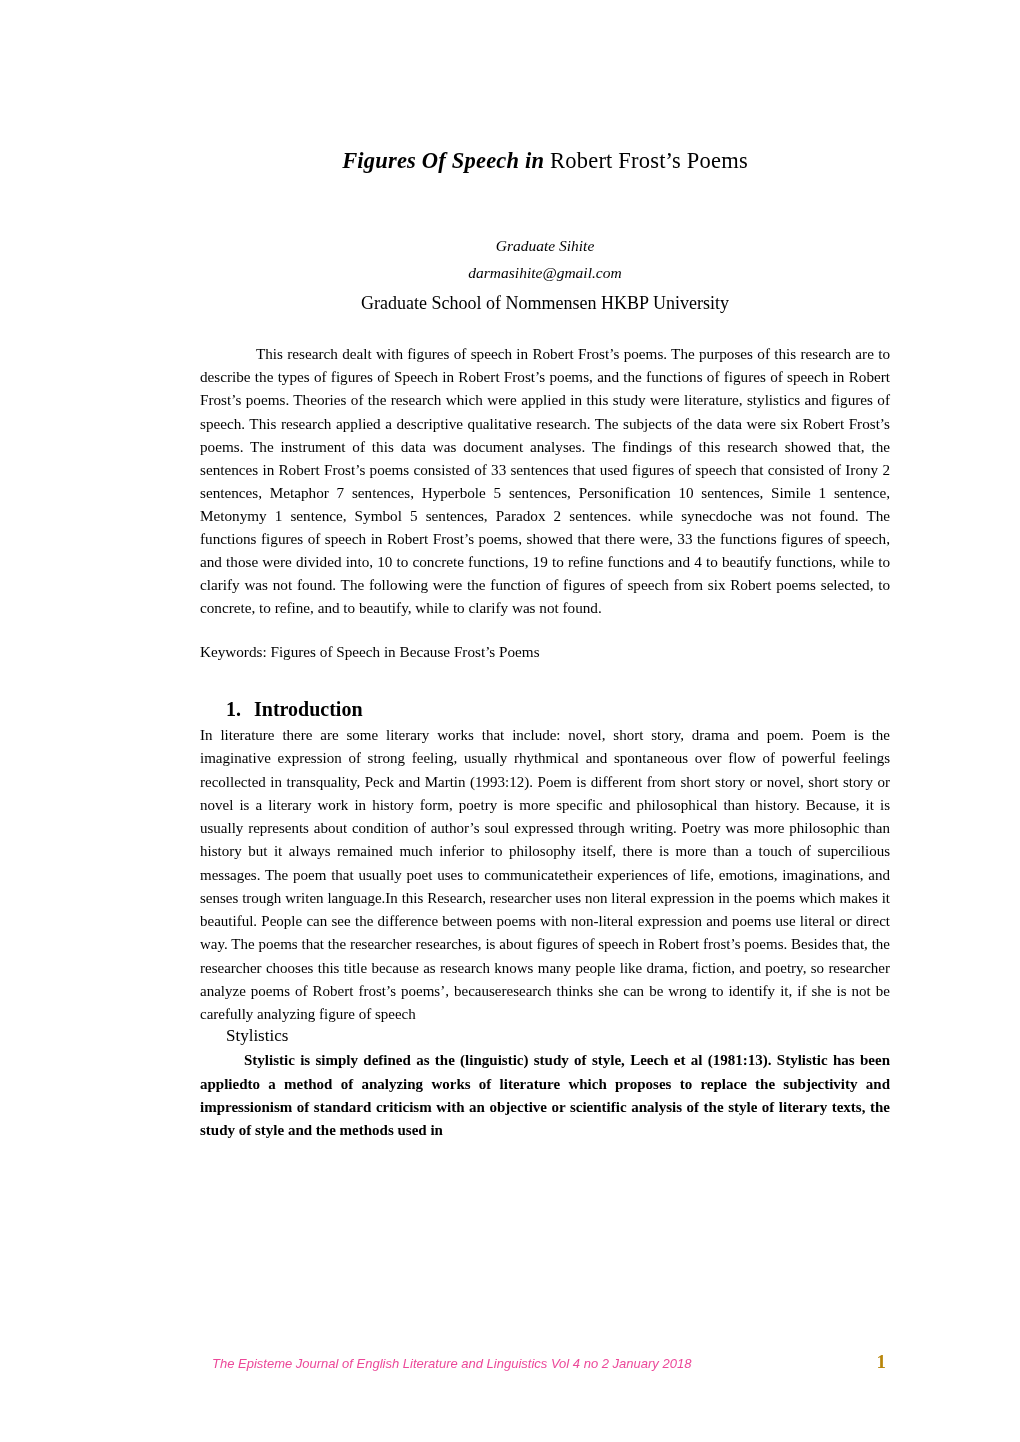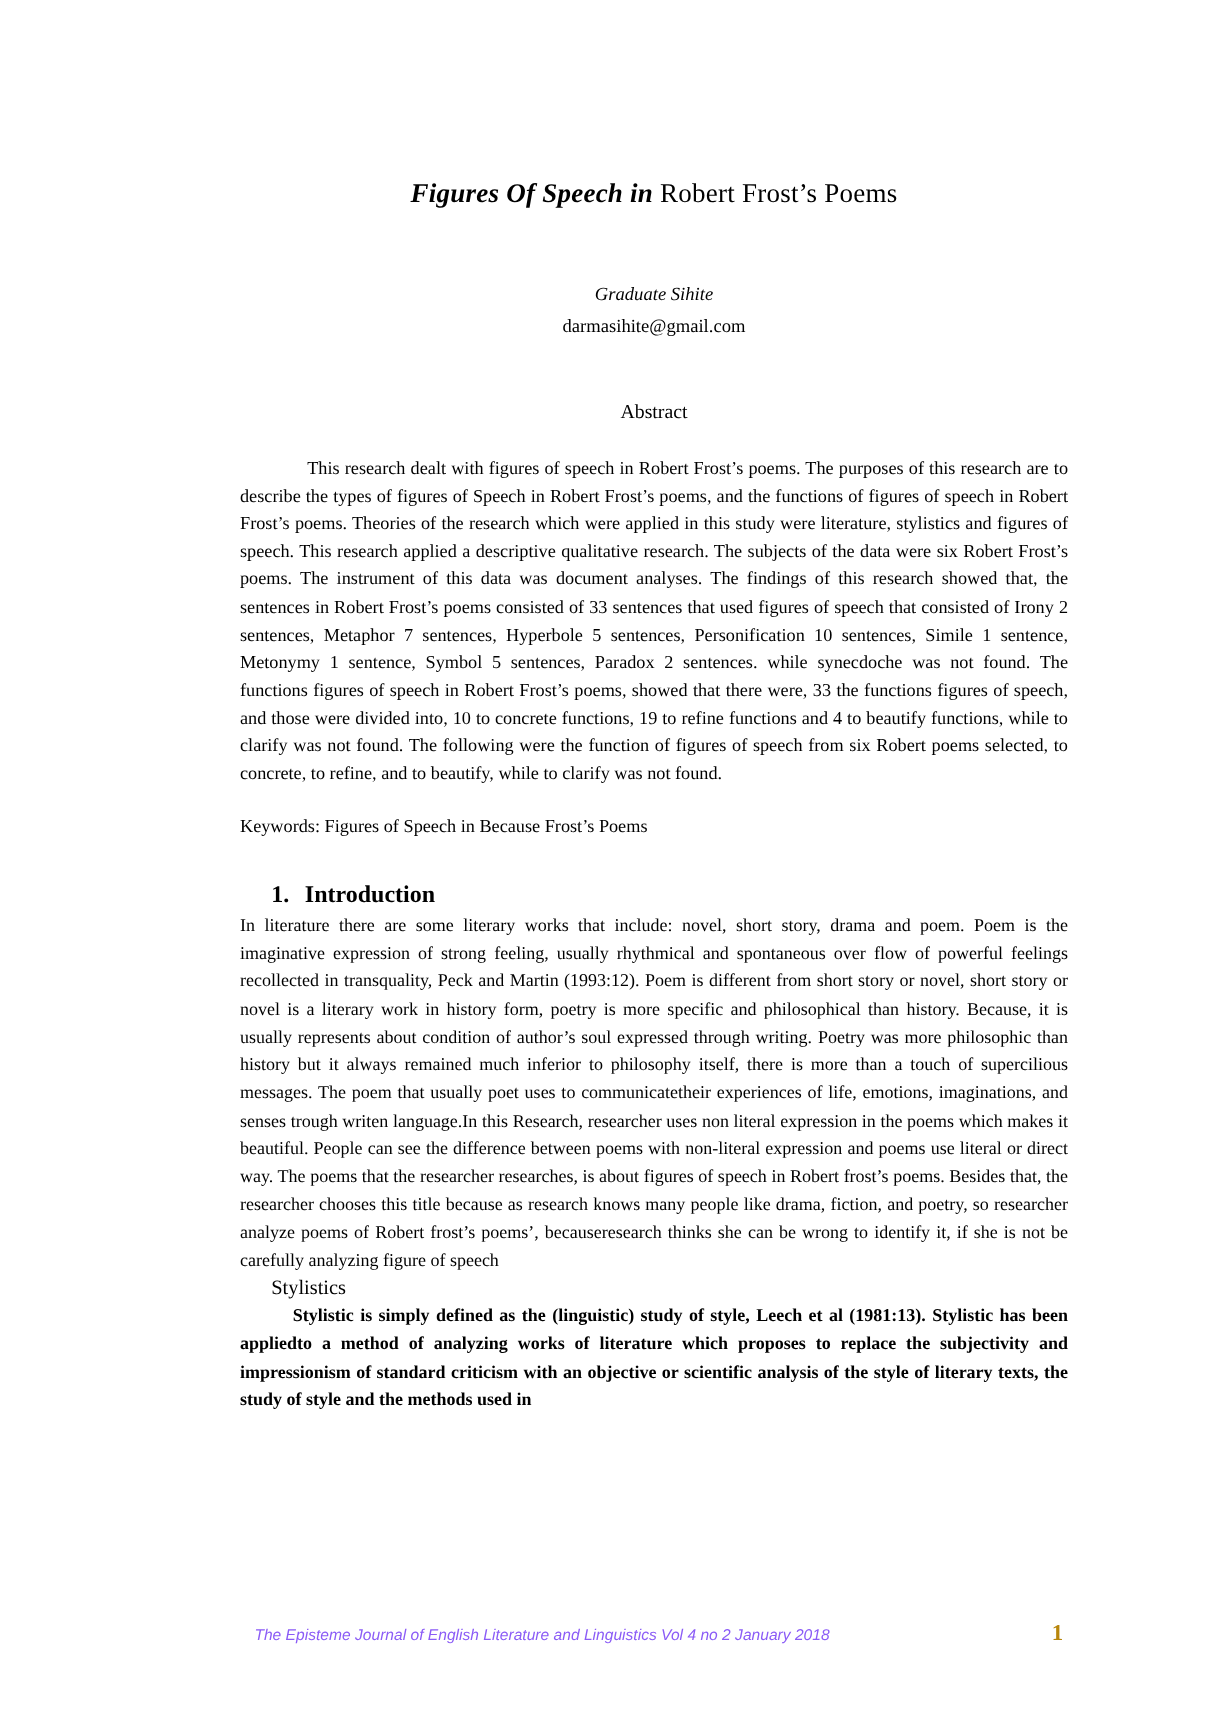--- a/index.html
+++ b/index.html
@@ -46,20 +46,21 @@
   }
   .author {
     text-align: center;
     font-style: italic;
     font-size: 15.5px;
     margin-top: 60px;
     line-height: 1.55;
   }
   .email {
     text-align: center;
+    font-style: italic;
     font-size: 15.5px;
     line-height: 1.55;
     margin-top: 3px;
   }
   .affiliation {
     text-align: center;
     font-size: 18px;
     margin-top: 6px;
     line-height: 1.4;
   }
@@ -112,21 +113,21 @@
     top: 1336px;
     width: 680px;
     display: flex;
     align-items: baseline;
     justify-content: space-between;
   }
   .footer-text {
     font-family: "Liberation Sans", sans-serif;
     font-style: italic;
     font-size: 13px;
-    color: #8b5cf6;
+    color: #ec4899;
   }
   .page-number {
     font-family: "Liberation Serif", serif;
     font-size: 19px;
     font-weight: bold;
     color: #b8860b;
     padding-right: 6px;
   }
 </style>
 </head>
@@ -135,22 +136,22 @@
 <div class="page">
   <div class="content">
 
     <div class="title">
       <span class="it">Figures Of  Speech  in</span>
       <span class="rg">Robert Frost’s Poems</span>
     </div>
 
     <div class="author">Graduate Sihite</div>
     <div class="email">darmasihite@gmail.com</div>
+    <div class="affiliation">Graduate School  of Nommensen HKBP University</div>
 
-    <div class="abstract-heading">Abstract</div>
     <div class="abstract-body">This research dealt with figures of speech in Robert Frost’s poems. The purposes of this research are to describe the types of figures of Speech in Robert Frost’s poems, and the functions of figures of speech in Robert Frost’s poems. Theories of the research which were applied in this study were literature, stylistics and figures of speech. This research applied a descriptive qualitative research. The subjects of the data were six Robert Frost’s poems. The instrument of this data was document analyses. The findings of this research showed that, the sentences in Robert Frost’s poems consisted of 33 sentences that used figures of speech  that consisted of Irony 2 sentences, Metaphor 7 sentences, Hyperbole 5 sentences, Personification 10 sentences, Simile 1 sentence, Metonymy 1 sentence, Symbol 5 sentences, Paradox 2 sentences. while synecdoche was not found. The functions figures of speech in Robert Frost’s poems, showed that there were, 33 the functions figures of speech, and those were divided into,  10 to concrete functions, 19 to refine functions and 4 to beautify functions, while to clarify was not found. The following were the function of figures of speech from six Robert poems selected, to concrete, to refine, and to beautify, while to clarify was not found.</div>
     <div class="keywords">Keywords: Figures of Speech in Because Frost’s Poems</div>
 
     <div class="section-number-heading">
       <span class="num">1.</span><span>Introduction</span>
     </div>
     <div class="body-text">In literature there are some literary works that include: novel, short story, drama and poem. Poem is the imaginative expression of strong feeling, usually rhythmical and spontaneous over flow of powerful feelings recollected in transquality, Peck and Martin (1993:12). Poem is different from short story or novel, short story or novel is a literary work in history form, poetry is more specific and philosophical than history. Because, it is usually represents about condition of author’s soul expressed through writing. Poetry was more philosophic than history but it always remained much inferior to philosophy itself, there is more than a touch of supercilious messages. The poem that usually poet uses to communicatetheir experiences of life, emotions, imaginations, and senses trough writen language.In this Research, researcher uses non literal expression in the poems which makes it beautiful. People can see the difference between poems with non-literal expression and poems use literal or direct way. The poems that the researcher researches, is about figures of speech in Robert frost’s poems. Besides that, the researcher chooses this title because as research knows many people like drama, fiction, and poetry, so researcher analyze poems of Robert frost’s poems’, becauseresearch thinks she can be wrong to identify it, if she is not be carefully analyzing figure of speech</div>
 
     <div class="subheading">Stylistics</div>
     <div class="body-text indented">Stylistic is simply defined as the (linguistic) study of style, Leech et al (1981:13). Stylistic has been appliedto a method of analyzing works of literature which proposes to replace the subjectivity and impressionism of standard criticism with an objective or scientific analysis of the style of literary texts, the study of style and the methods used in</div>

